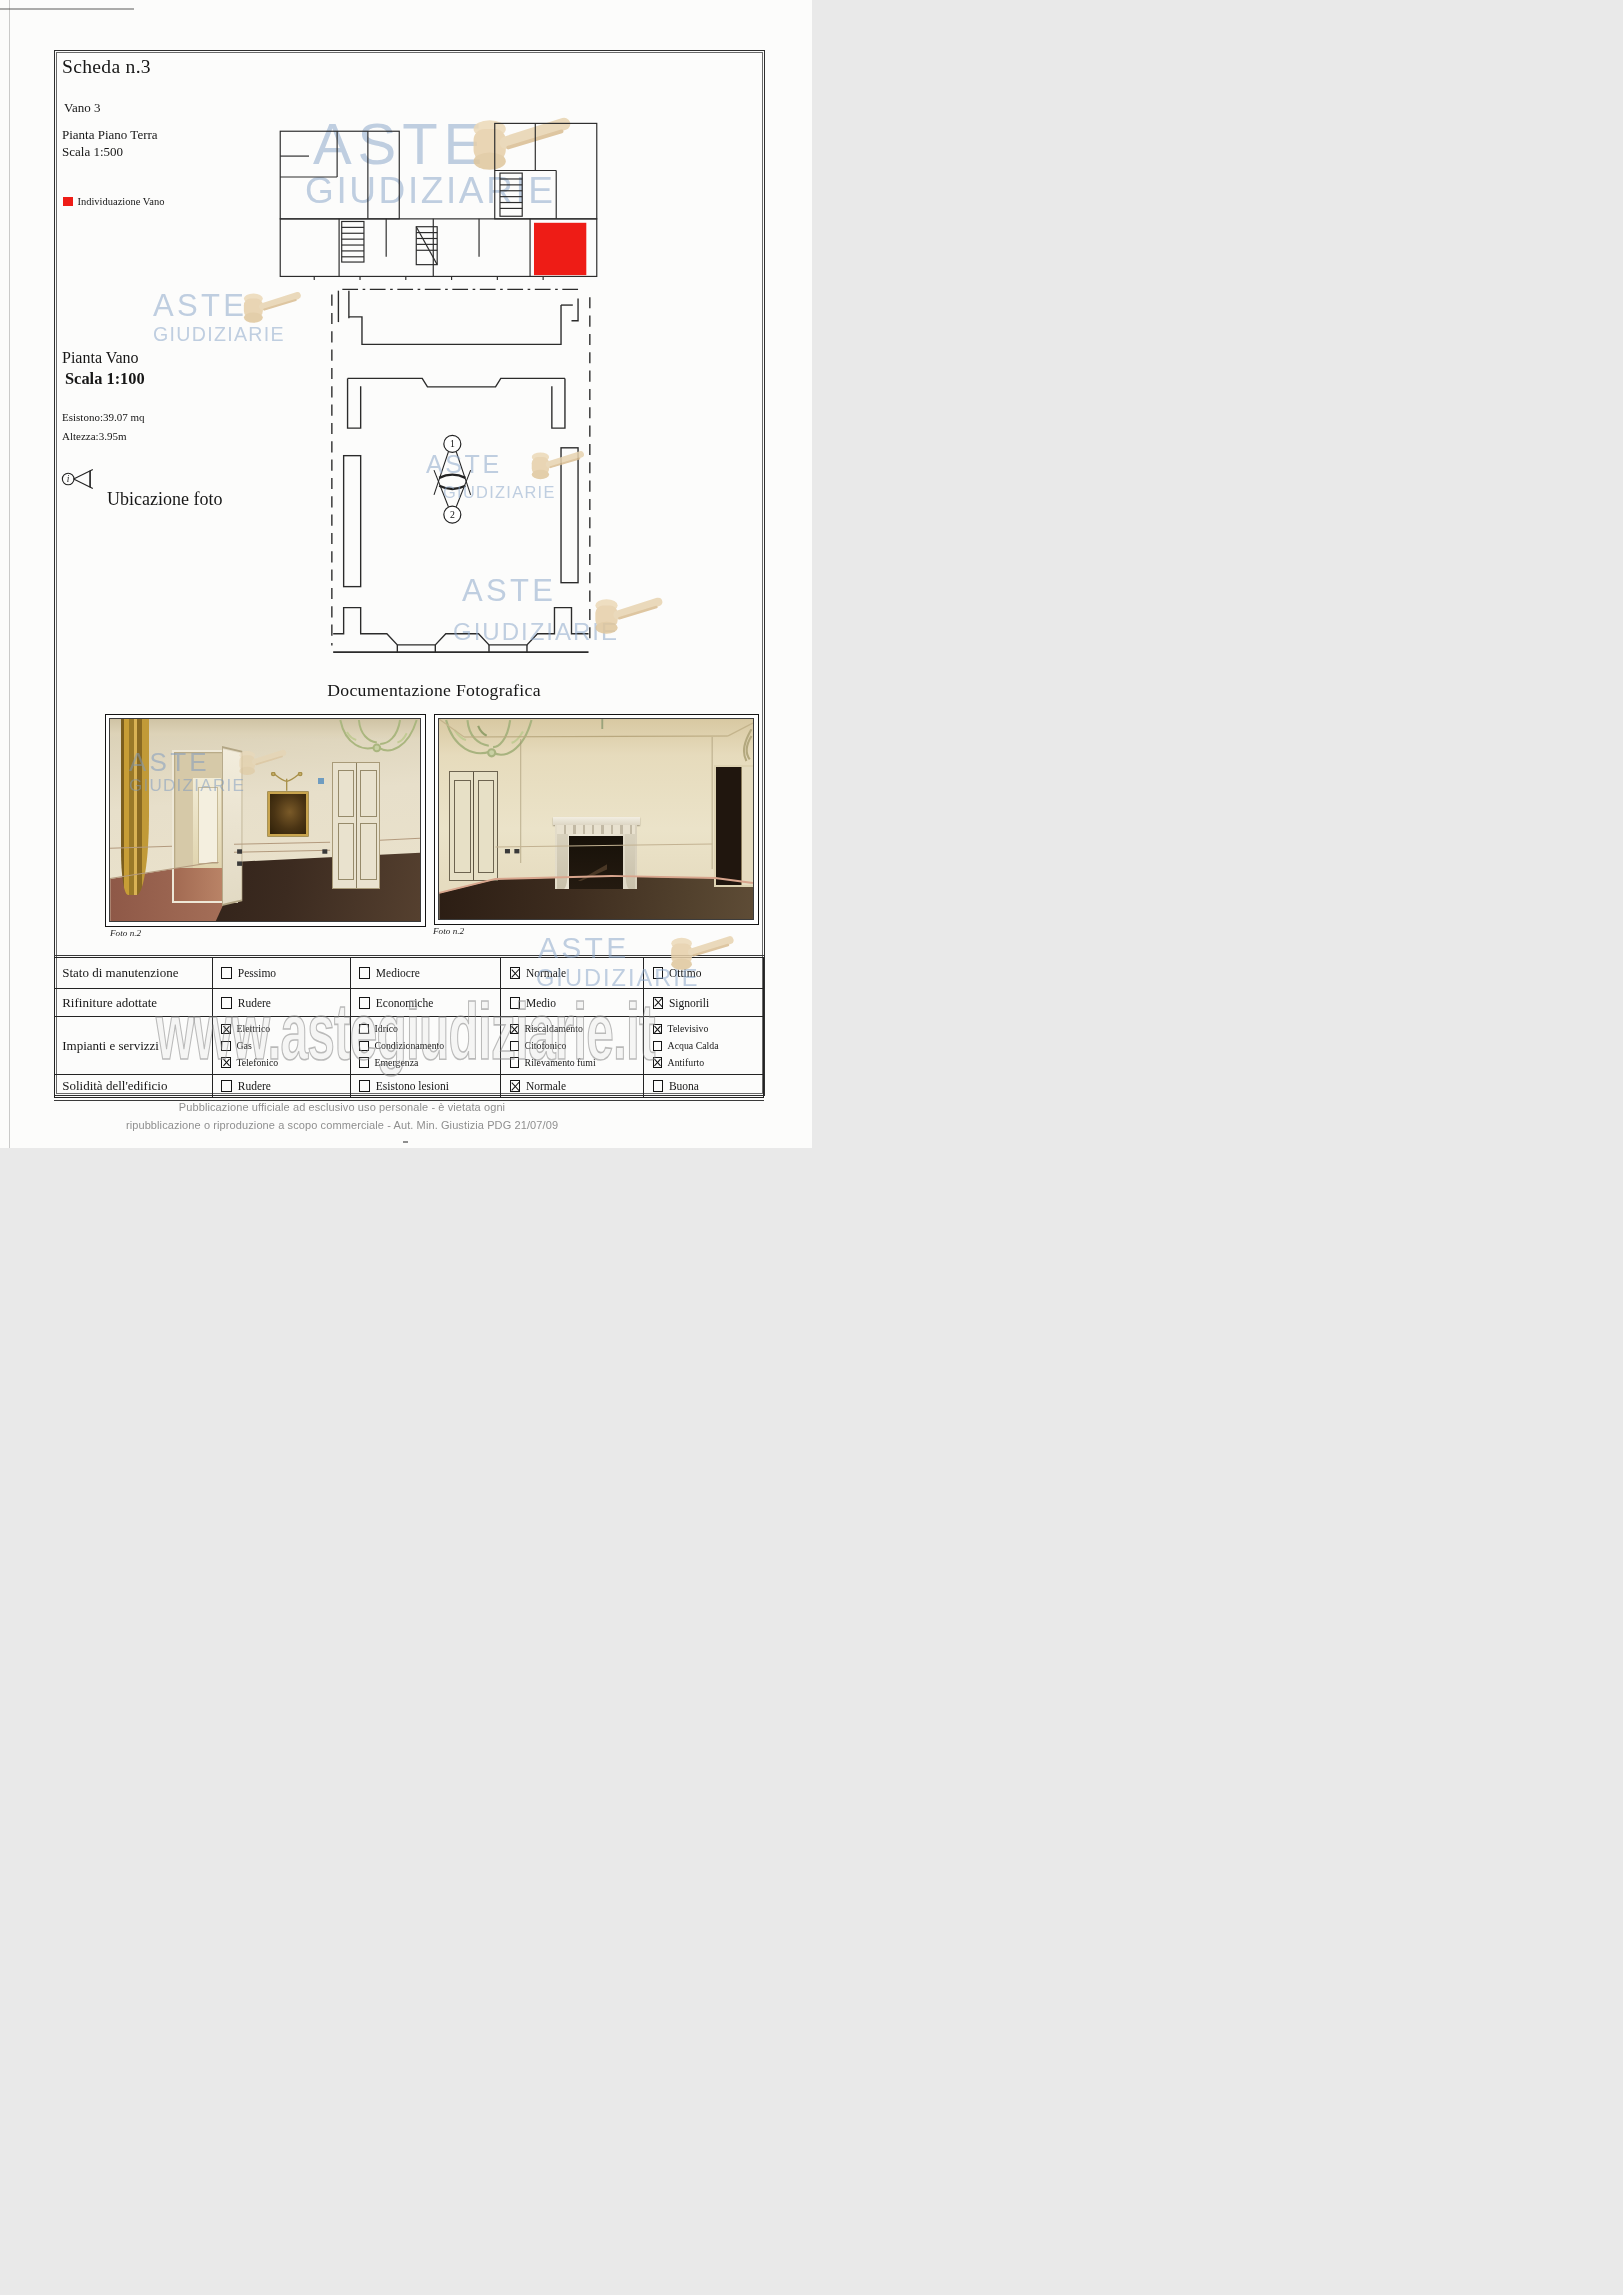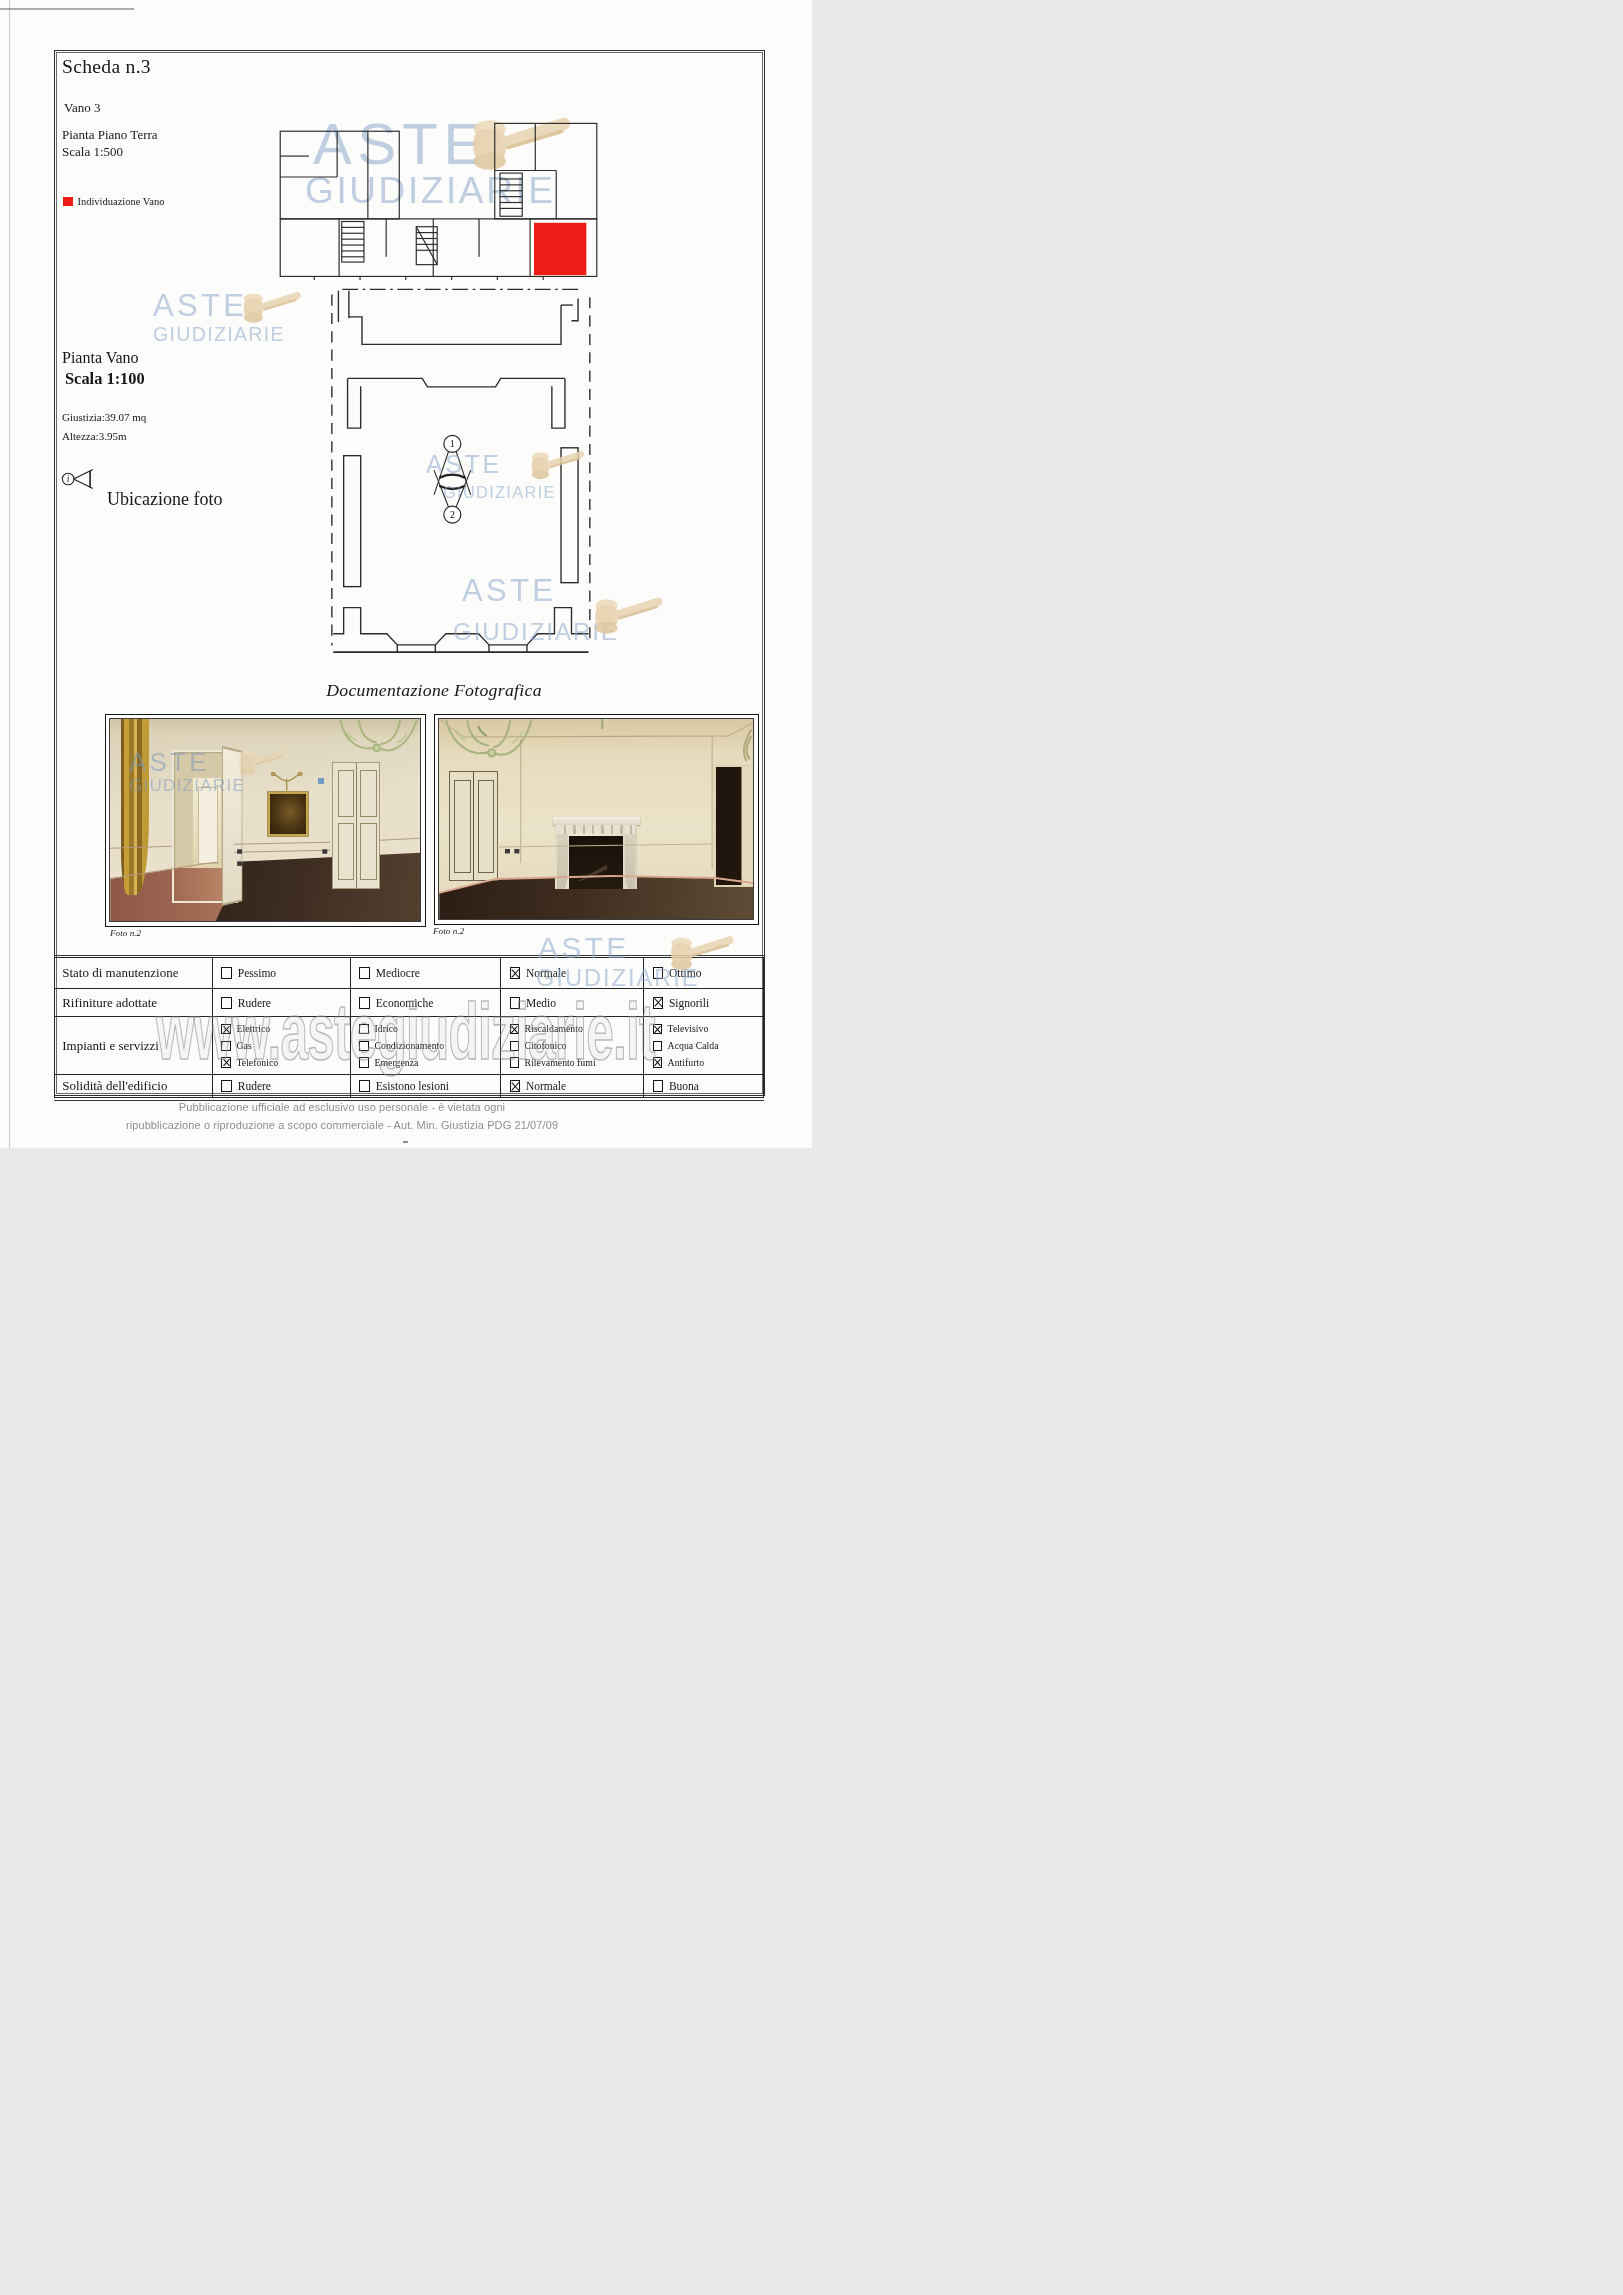--- a/index.html
+++ b/index.html
@@ -37,21 +37,21 @@
   .wm4b{left:453px;top:621px;font-size:24px;letter-spacing:2px;}
   .wm5a{left:538px;top:934px;font-size:30px;letter-spacing:3.3px;z-index:6;}
   .wm5b{left:536px;top:968px;font-size:23.6px;letter-spacing:2px;z-index:6;}
   .wm-gavel{pointer-events:none;opacity:.85;}
   .wm-url{left:156px;top:986px;font-family:"Liberation Sans",sans-serif;font-weight:bold;
       font-size:80px;transform:scaleX(.62);transform-origin:left top;letter-spacing:-1.3px;
       color:rgba(200,200,200,.13);-webkit-text-stroke:1.6px rgba(135,135,135,.55);
       z-index:7;pointer-events:none;white-space:nowrap;}
   
   .plan-svg{stroke:#2c2c2c;stroke-width:1.8;fill:none;}
-  .heading{left:172px;top:680px;width:524px;text-align:center;font-size:17.7px;letter-spacing:0.3px;font-style:italic;}
+  .heading{left:172px;top:680px;width:524px;text-align:center;font-size:17.7px;letter-spacing:0.3px;}
   
   .photo{border:1.3px solid #141414;background:#fff;padding:3.3px;z-index:2;}
   .photo-inner{position:absolute;inset:3.3px;border:0.7px solid #3c3c3c;overflow:hidden;}
   .ph-left{left:105px;top:714px;width:312px;height:204px;}
   .ph-right{left:434px;top:714px;width:316px;height:202px;}
   .caption{font-style:italic;font-size:9.2px;color:#1d1d1d;}
   .cap-l{left:110px;top:928px;}
   .cap-r{left:433px;top:926px;}
   .layer{position:absolute;}
   .pwm{position:absolute;font-family:"Liberation Sans",sans-serif;color:rgba(122,152,192,.5);
@@ -166,21 +166,21 @@
   </svg>
 
   <div class="abs wm wm2a">ASTE</div>
   <div class="abs wm wm2b">GIUDIZIARIE</div>
   <svg class="abs wm-gavel" style="left:230px;top:287px" width="73" height="48" viewBox="0 0 100 64">
       <use href="#gavel"></use>
     </svg>
 
   <div class="abs t-pv1">Pianta Vano</div>
   <div class="abs t-pv2">Scala 1:100</div>
-  <div class="abs t-sup">Giustizia:39.07 mq</div>
+  <div class="abs t-sup">Esistono:39.07 mq</div>
   <div class="abs t-alt">Altezza:3.95m</div>
 
   <svg class="abs" style="left:60px;top:466px" width="41" height="26" viewBox="0 0 58 38">
     <g stroke="#222" fill="none" stroke-width="1.6">
       <circle cx="11" cy="19" r="8.5"></circle>
       <path d="M19,19 L47,5"></path>
         <path d="M19,19 L47,33"></path>
       <line x1="43" y1="7" x2="43" y2="31" stroke-width="2.4"></line>
     </g>
     <text x="11" y="24" font-size="14" font-style="italic" font-family="Liberation Serif, serif" text-anchor="middle" fill="#222">i</text>

